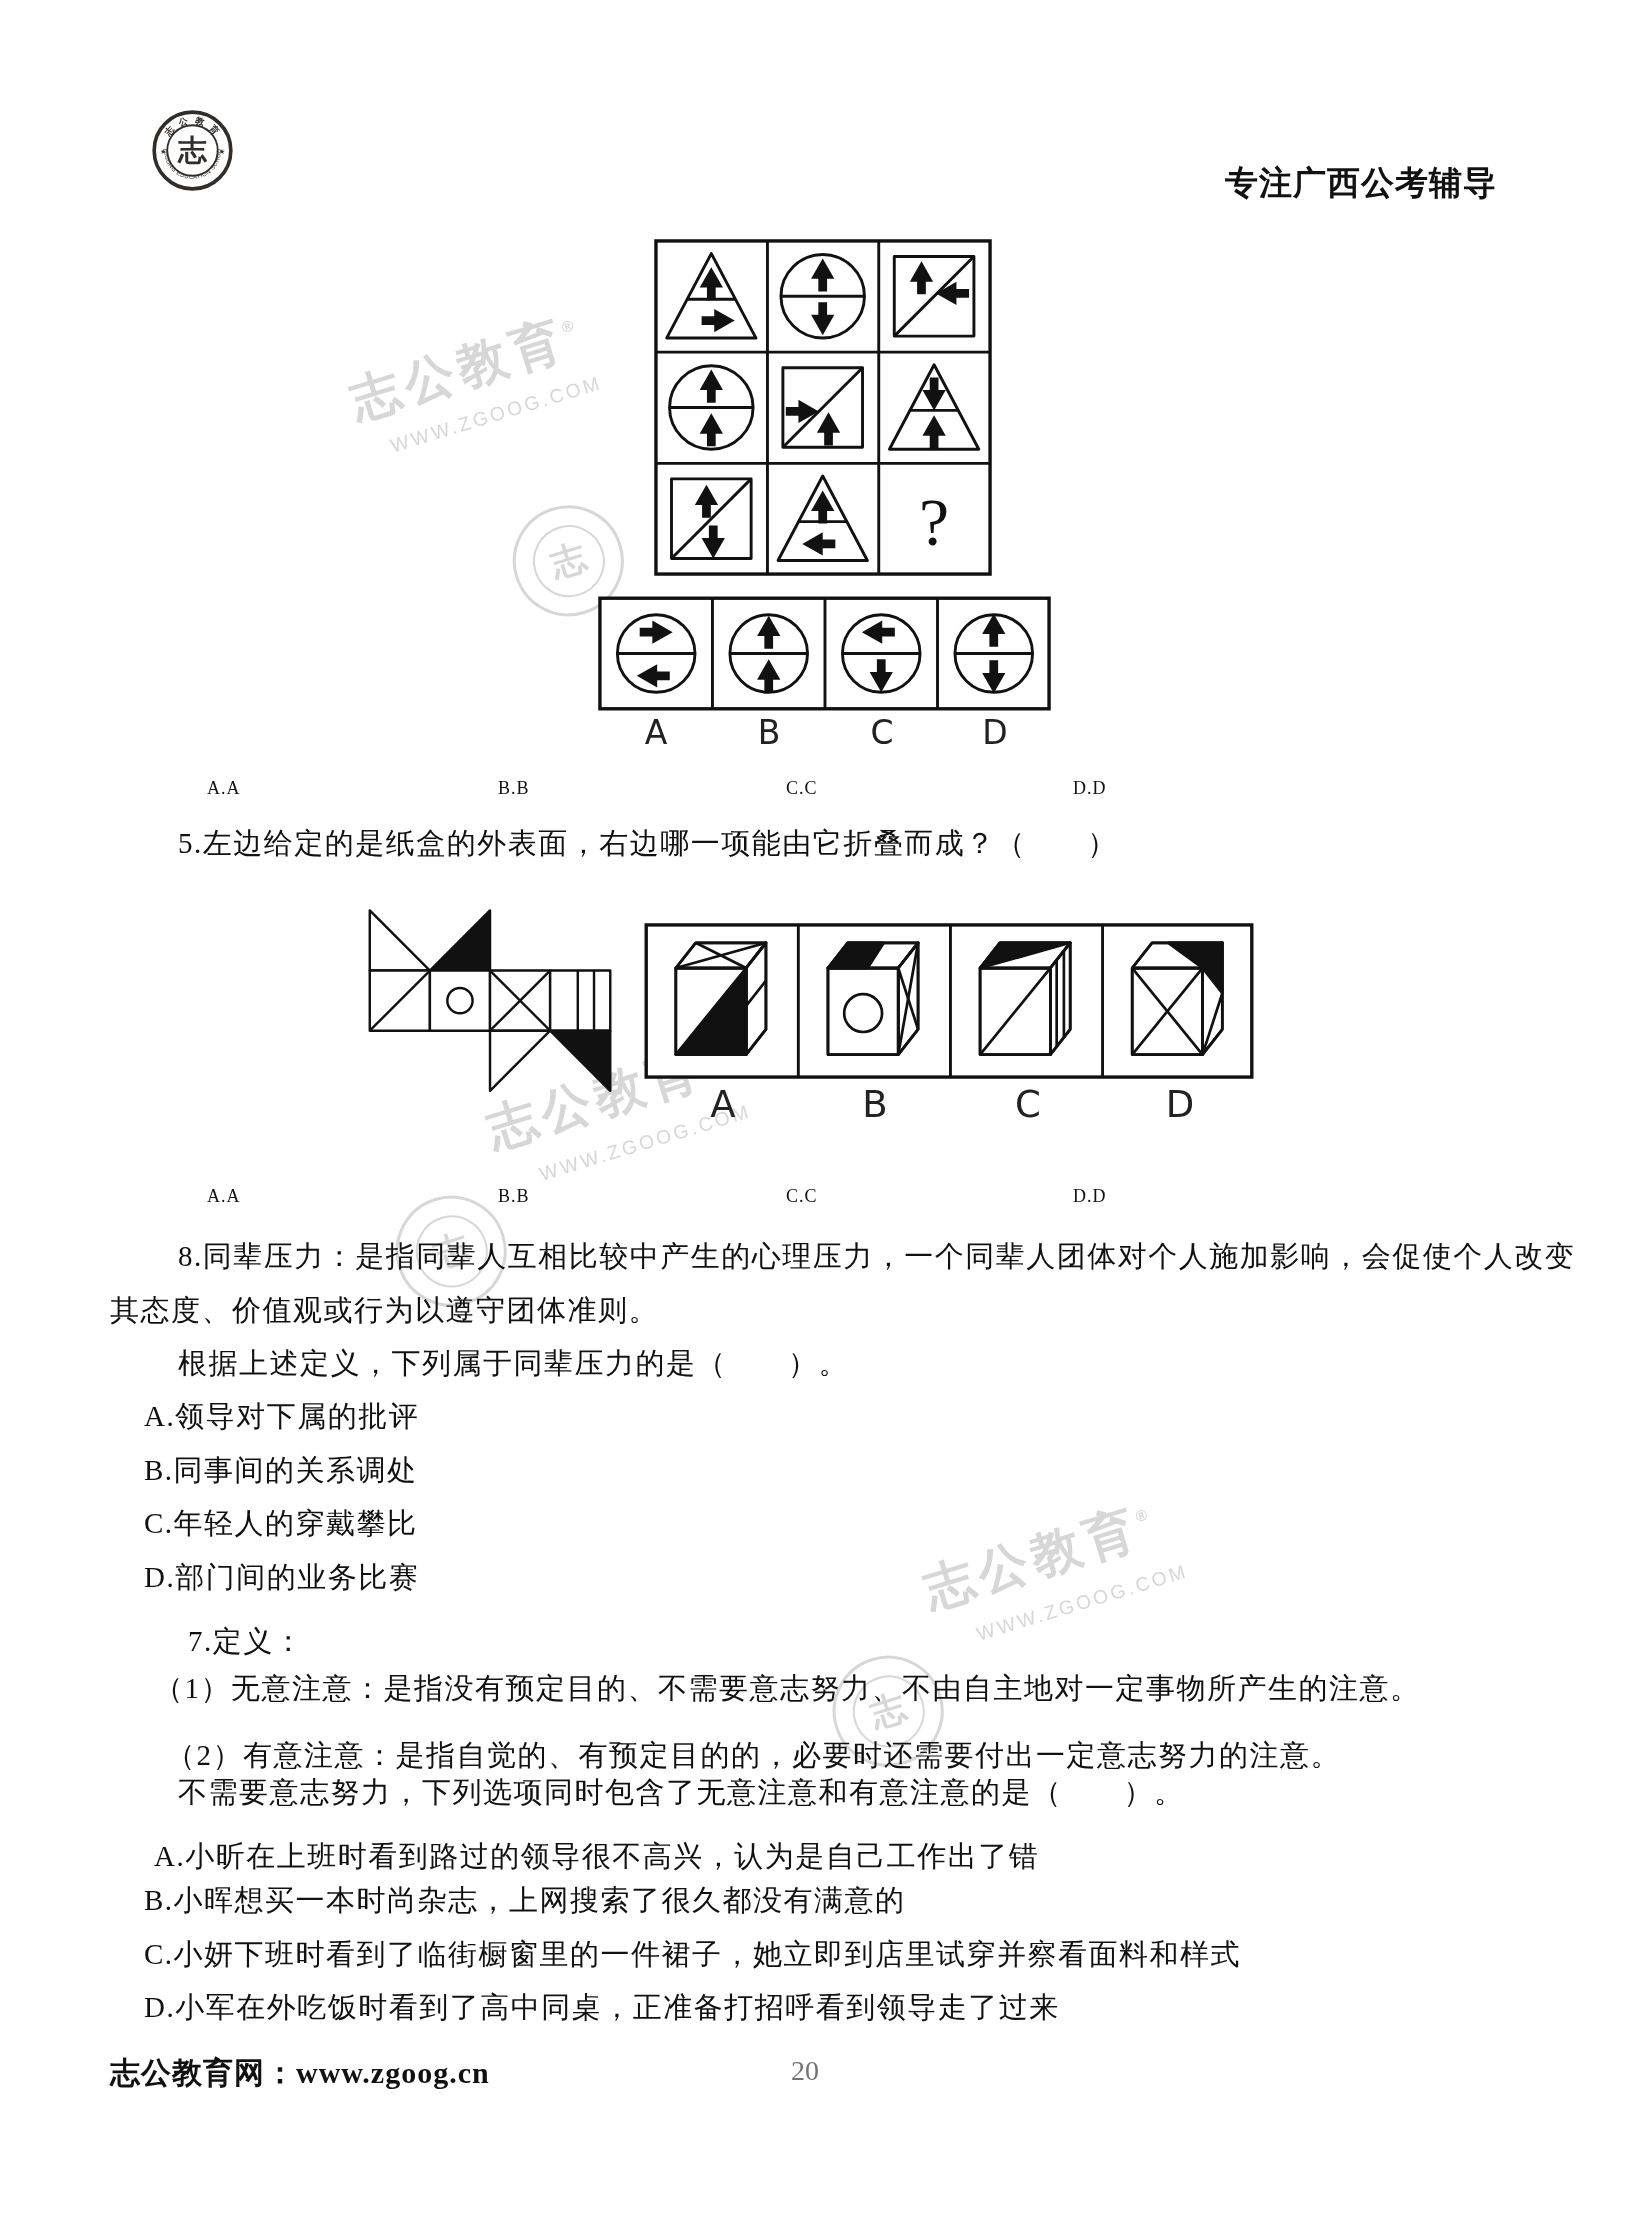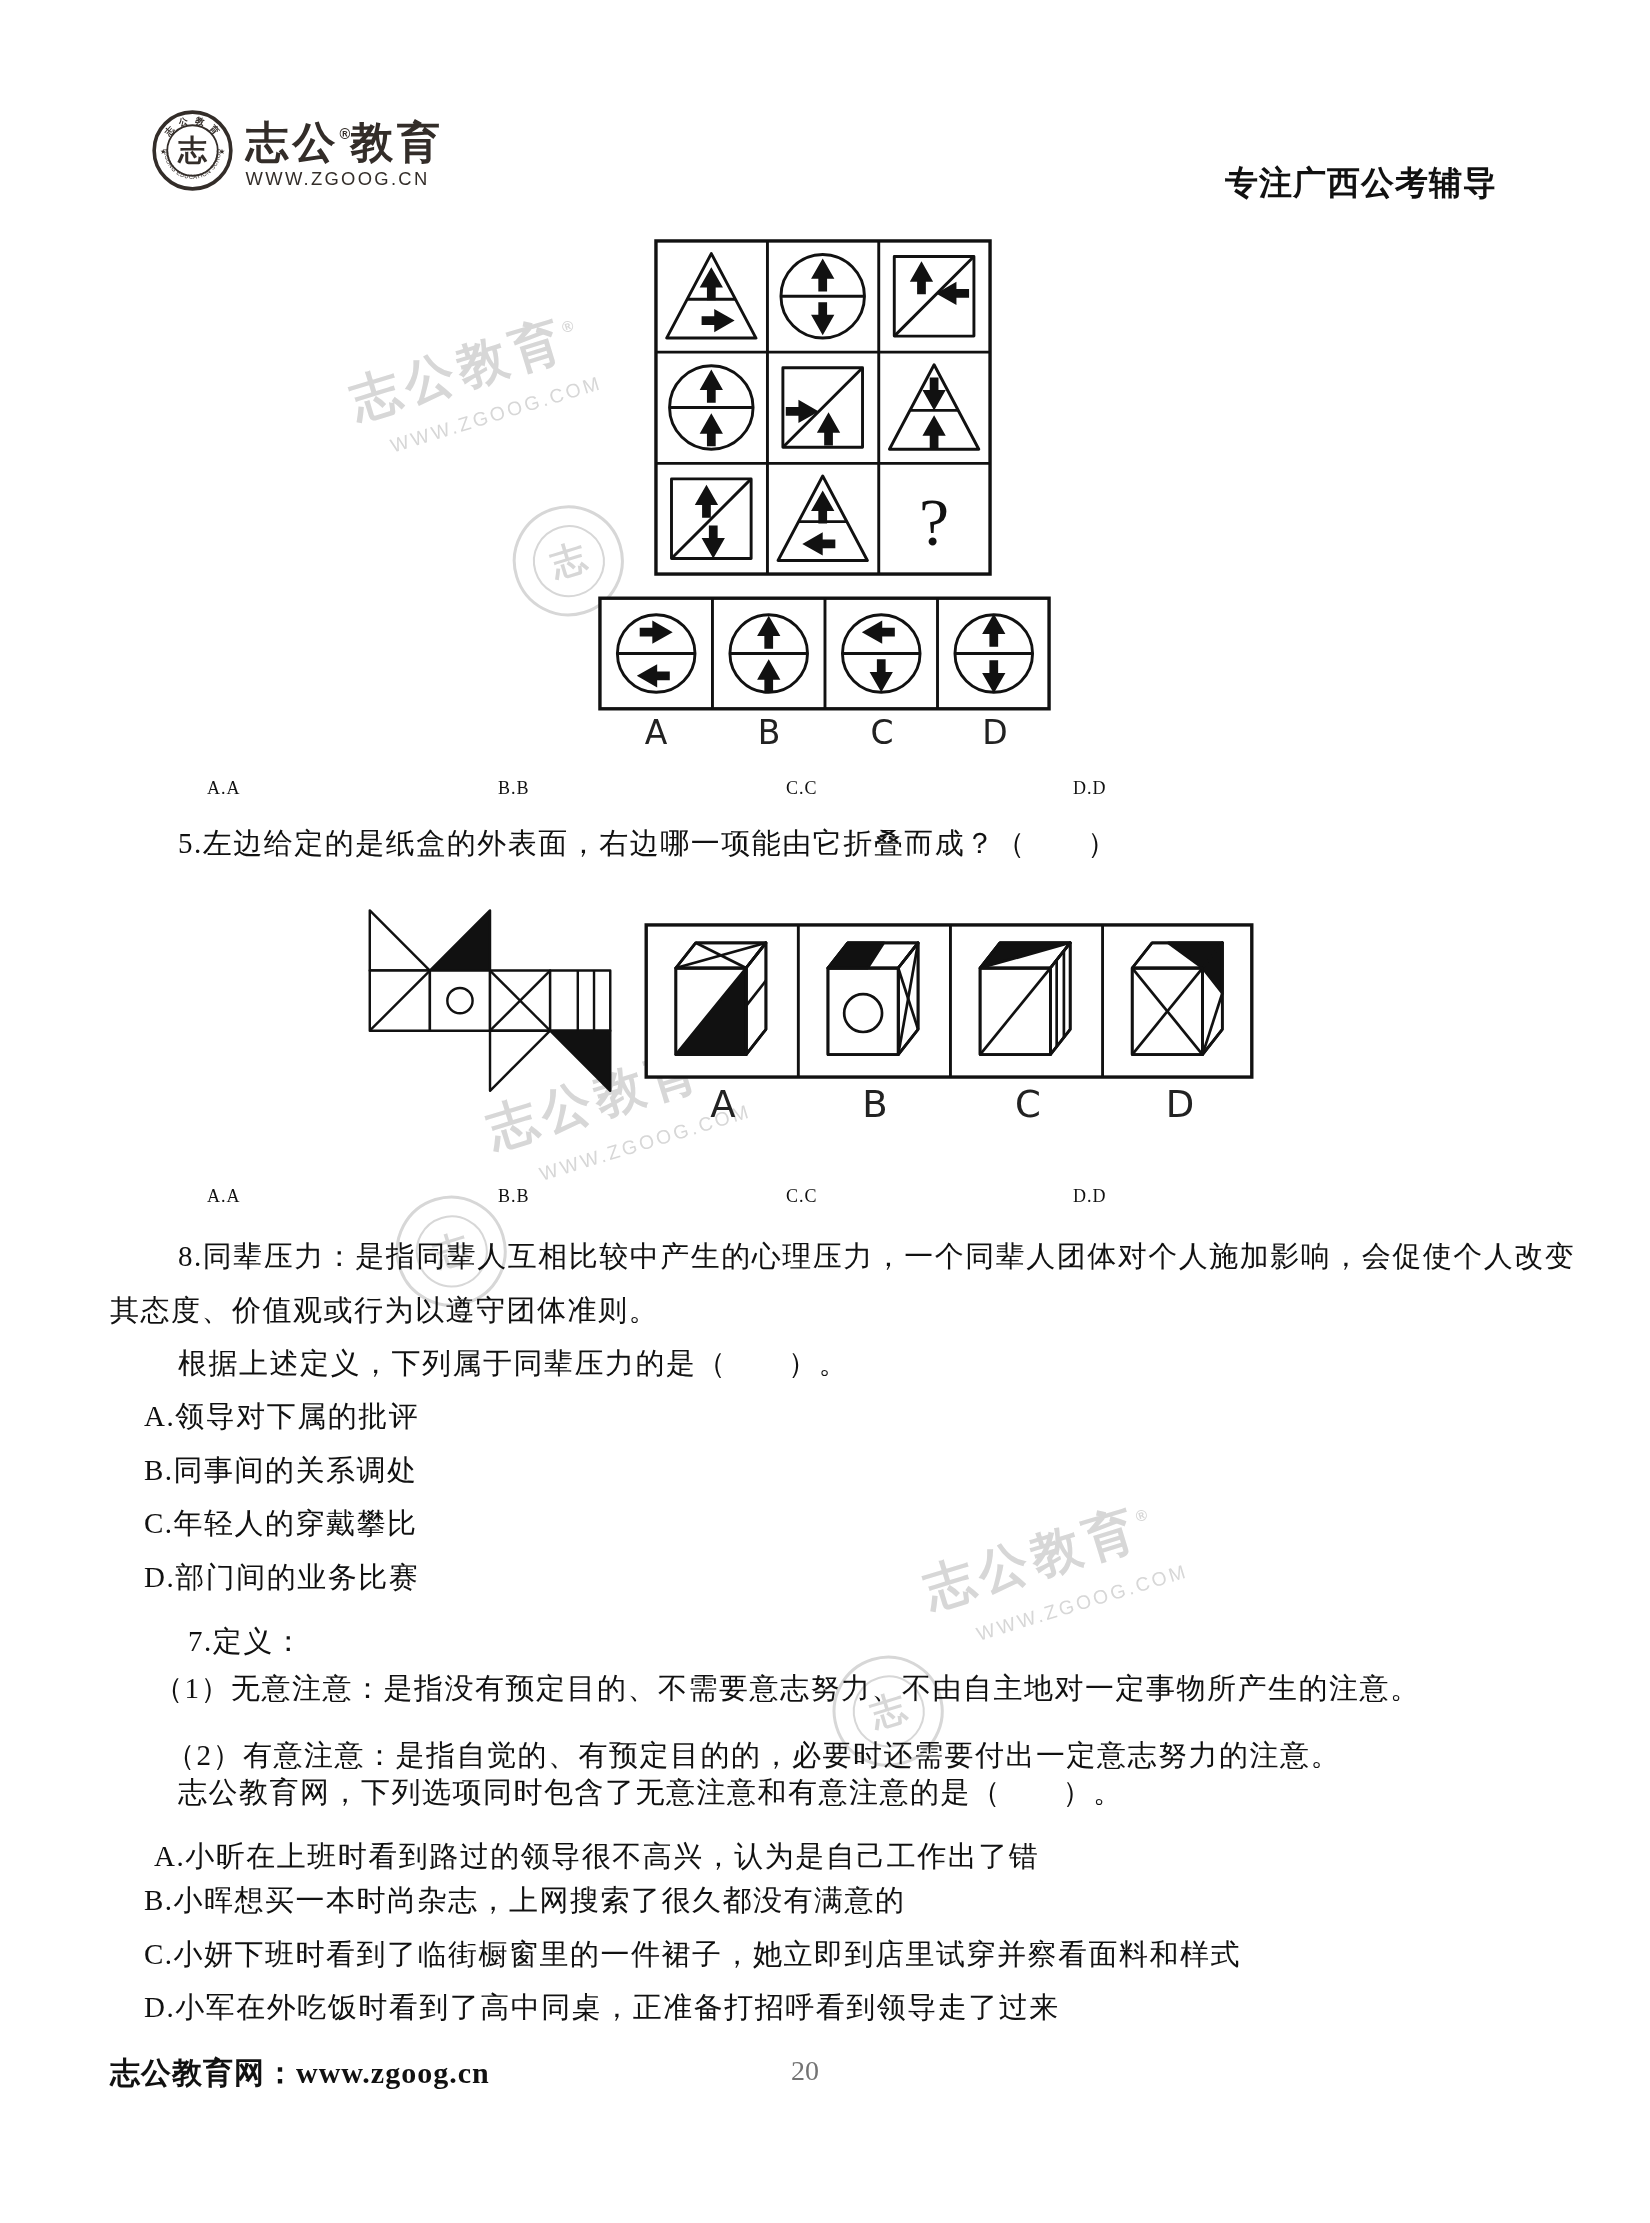--- a/index.html
+++ b/index.html
@@ -87,24 +87,20 @@
         <text font-size="10" font-weight="bold" fill="#332d29" letter-spacing="2" font-family="Liberation Sans,sans-serif">
           <textPath href="#sealTop" startOffset="50%" text-anchor="middle">志 公 教 育</textPath>
         </text>
         <text font-size="6.5" fill="#332d29" letter-spacing="0.5" font-family="Liberation Sans,sans-serif">
           <textPath href="#sealBot" startOffset="50%" text-anchor="middle">ZHIGONG EDUCATION SCHOOL</textPath>
         </text>
         <text x="10" y="50" font-size="8" fill="#332d29">★</text>
         <text x="75" y="50" font-size="8" fill="#332d29">★</text>
         <text x="46" y="57" text-anchor="middle" font-size="32" font-weight="bold" fill="#332d29" font-family="Liberation Sans,sans-serif">志</text>
       </svg>
-      <div class="brandcol">
-        <div class="brandname"><span>志公</span><span class="reg">®</span><span>教育</span></div>
-        <div class="brandurl">WWW.ZGOOG.CN</div>
-      </div>
     </div>
     <div class="tagline">专注广西公考辅导</div>
 
     <div class="fig" id="fig-q4-matrix" style="left:654px;top:239px;"><svg width="338" height="337" viewBox="0 0 348 347">
           <rect x="2" y="2" width="344" height="343" fill="#fff" stroke="#111111" stroke-width="3.5"></rect>
           <line x1="116.8" y1="2" x2="116.8" y2="345" stroke="#111111" stroke-width="3"></line>
           <line x1="231.4" y1="2" x2="231.4" y2="345" stroke="#111111" stroke-width="3"></line>
           <line x1="2" y1="116.5" x2="346" y2="116.5" stroke="#111111" stroke-width="3"></line>
           <line x1="2" y1="231" x2="346" y2="231" stroke="#111111" stroke-width="3"></line>
           <g transform="translate(2,2)">
@@ -286,21 +282,21 @@
     <p class="tl" style="left:110px;top:1291px;margin:0;">其态度、价值观或行为以遵守团体准则。</p>
     <p class="tl" style="left:178px;top:1344px;margin:0;">根据上述定义，下列属于同辈压力的是（　　）。</p>
     <p class="tl" style="left:144px;top:1397px;margin:0;">A.领导对下属的批评</p>
     <p class="tl" style="left:144px;top:1451px;margin:0;">B.同事间的关系调处</p>
     <p class="tl" style="left:144px;top:1504px;margin:0;">C.年轻人的穿戴攀比</p>
     <p class="tl" style="left:144px;top:1558px;margin:0;">D.部门间的业务比赛</p>
 
     <p class="tl" style="left:178px;top:1612px;margin:10px;">7.定义：</p>
     <p class="tl" style="left:150px;top:1665px;margin:4px;">（1）无意注意：是指没有预定目的、不需要意志努力、不由自主地对一定事物所产生的注意。</p>
     <p class="tl" style="left:150px;top:1720px;margin:16px;">（2）有意注意：是指自觉的、有预定目的的，必要时还需要付出一定意志努力的注意。</p>
-    <p class="tl" style="left:178px;top:1773px;margin:0;">志公教育网，下列选项同时包含了无意注意和有意注意的是（　　）。</p>
+    <p class="tl" style="left:178px;top:1773px;margin:0;">不需要意志努力，下列选项同时包含了无意注意和有意注意的是（　　）。</p>
     <p class="tl" style="left:144px;top:1827px;margin:10px;">A.小昕在上班时看到路过的领导很不高兴，认为是自己工作出了错</p>
     <p class="tl" style="left:144px;top:1881px;margin:0;">B.小晖想买一本时尚杂志，上网搜索了很久都没有满意的</p>
     <p class="tl" style="left:144px;top:1935px;margin:0;">C.小妍下班时看到了临街橱窗里的一件裙子，她立即到店里试穿并察看面料和样式</p>
     <p class="tl" style="left:144px;top:1988px;margin:0;">D.小军在外吃饭时看到了高中同桌，正准备打招呼看到领导走了过来</p>
 
     <div class="footer-site">志公教育网：www.zgoog.cn</div>
     <div class="footer-page">20</div>
 
   </div>
 </div>

